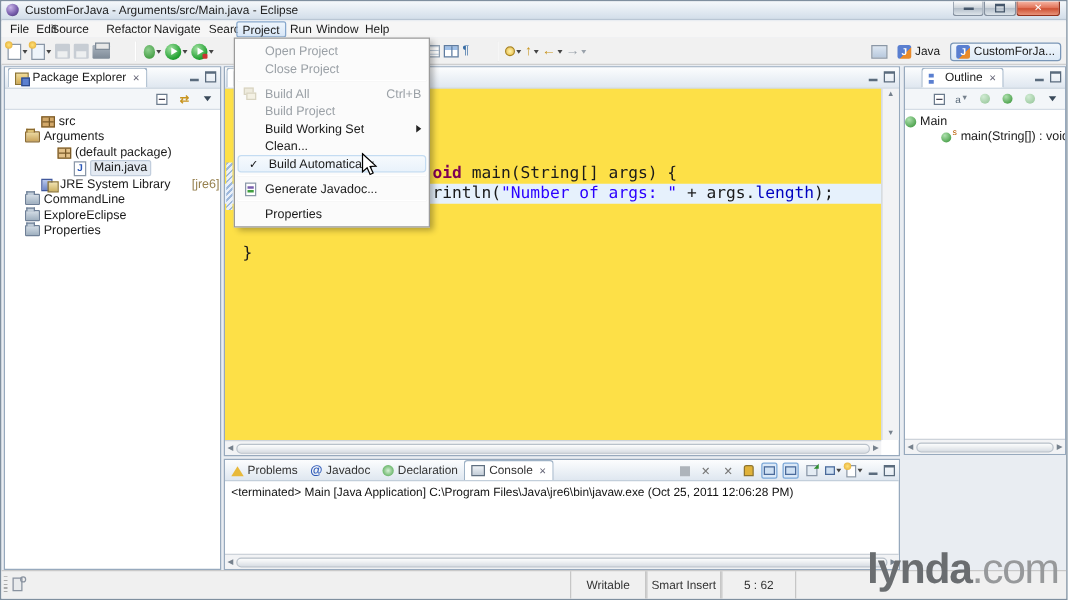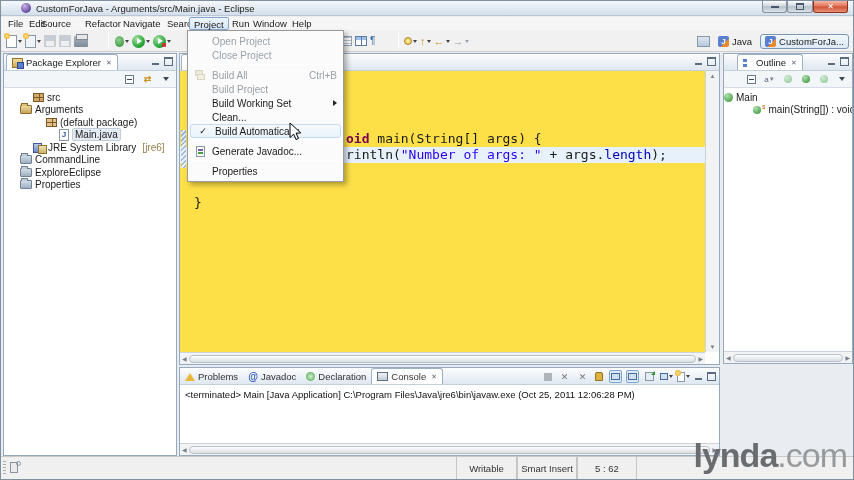--- a/index.html
+++ b/index.html
@@ -3,21 +3,21 @@
 <meta charset="utf-8">
 <style>
   * { margin:0; padding:0; box-sizing:border-box; }
   html,body { width:854px; height:480px; font-family:"Liberation Sans",sans-serif; }
   .window { position:relative; width:854px; height:480px; background:#e9edf2;
             border:1px solid #7f8f9f; overflow:hidden; font-size:9.5px; color:#1a1a1a; }
 
   
   .titlebar { position:absolute; left:0; top:0; width:100%; height:15px;
               background:linear-gradient(#f5f8fb,#d3deea); border-bottom:1px solid #b9c6d4;
-              display:flex; align-items:center; padding-left:20px; }
+              display:flex; align-items:center; padding-left:4px; }
   .eclipse-ico { width:10px; height:10px; border-radius:50%;
                  background:radial-gradient(circle at 35% 30%,#c9b6e8,#7a5fae 55%,#40306b); margin-right:5px; }
   .title-text { font-size:9.5px; color:#222; }
   .winctl { position:absolute; top:0; right:5px; display:flex; }
   .wbtn { height:12px; border:1px solid #84909f; border-top:none; border-radius:0 0 3px 3px;
           background:linear-gradient(#fdfdfd,#cdd4db 48%,#b4bfca 52%,#dde4ea);
           display:flex; align-items:center; justify-content:center; }
   .wbtn.min { width:25px; } .wbtn.max { width:26px; }
   .wbtn.close { width:35px; border-color:#93311c;
           background:linear-gradient(#f6b7a5,#e2755b 46%,#ce5234 54%,#e8937a); color:#fff; font-size:8px; }
@@ -84,21 +84,21 @@
   .vico { width:13px; height:13px; display:flex; align-items:center; justify-content:center; }
   .i-collapse { width:9px; height:9px; border:1px solid #6a7a8c; position:relative; background:#fff; }
   .i-collapse::after { content:""; position:absolute; left:1px; right:1px; top:3px; height:1px; background:#445; }
   .i-link { color:#c8941e; font-size:9px; font-weight:bold; }
   .vmenu { width:0; height:0; border-left:3px solid transparent; border-right:3px solid transparent; border-top:4px solid #3a4a5a; }
 
   
   .tree { font-size:10px; }
   .trow { height:12.5px; display:flex; align-items:center; gap:3px; padding-left:4px; white-space:nowrap; }
   .trow.sel .lbl { background:#e4eaf2; border:1px solid #c2cedd; border-radius:2px; padding:0 2px; margin:-1px 0; }
-  .dec { color:#96804e; margin-left:3px; }
+  .dec { color:#96804e; margin-left:14px; }
   .folder { width:12px; height:9px; background:linear-gradient(#ecd9a0,#c9a45c); border:1px solid #8a6a30; border-radius:1px; position:relative; flex:none; }
   .folder::before { content:""; position:absolute; top:-3px; left:0; width:5px; height:2px; background:#dcc074; border:1px solid #8a6a30; border-bottom:none; }
   .folder.gray { background:linear-gradient(#d3dce5,#9fb0c0); border-color:#6f8097; }
   .folder.gray::before { background:#c0ccd8; border-color:#6f8097; }
   .i-pkg { width:11px; height:9px; background:#d2a869; border:1px solid #7a5a28; position:relative; flex:none; }
   .i-pkg::before { content:""; position:absolute; left:50%; top:0; bottom:0; width:1px; background:#7a5a28; }
   .i-pkg::after { content:""; position:absolute; top:50%; left:0; right:0; height:1px; background:#7a5a28; }
   .i-jfile { width:10px; height:12px; background:#fff; border:1px solid #8a97a8;
              display:flex; align-items:center; justify-content:center; flex:none;
              font:bold 8px "Liberation Sans",sans-serif; color:#2c58b8; }

